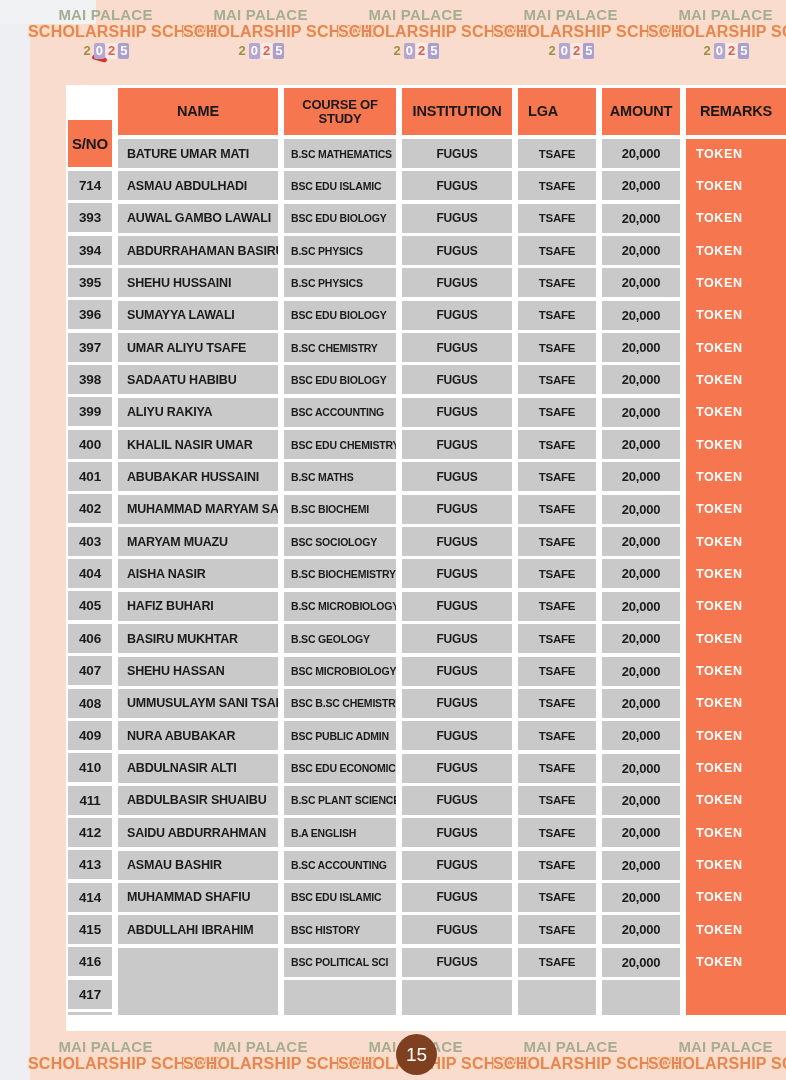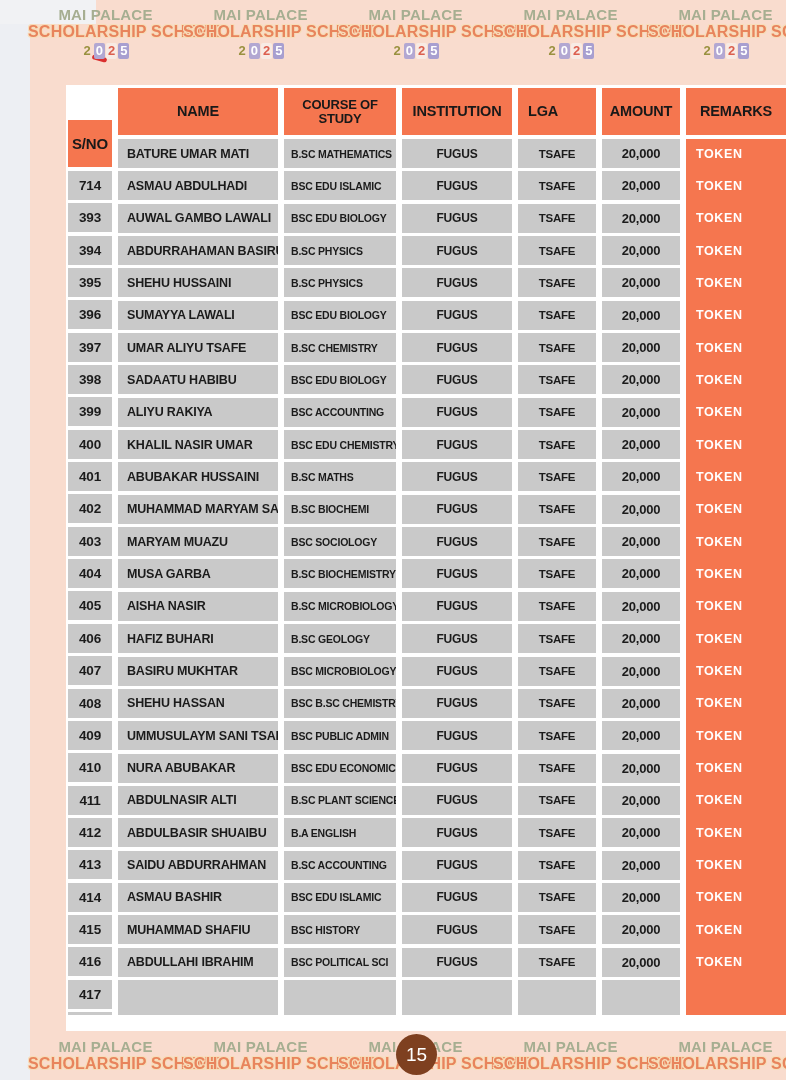--- a/index.html
+++ b/index.html
@@ -135,21 +135,20 @@
             <div class="cell">ABDURRAHAMAN BASIRU</div>
             <div class="cell">SHEHU HUSSAINI</div>
             <div class="cell">SUMAYYA LAWALI</div>
             <div class="cell">UMAR ALIYU TSAFE</div>
             <div class="cell">SADAATU HABIBU</div>
             <div class="cell">ALIYU RAKIYA</div>
             <div class="cell">KHALIL NASIR UMAR</div>
             <div class="cell">ABUBAKAR HUSSAINI</div>
             <div class="cell">MUHAMMAD MARYAM SADI</div>
             <div class="cell">MARYAM MUAZU</div>
-            <div class="cell">MUSA GARBA</div>
             <div class="cell">AISHA NASIR</div>
             <div class="cell">HAFIZ BUHARI</div>
             <div class="cell">BASIRU MUKHTAR</div>
             <div class="cell">SHEHU HASSAN</div>
             <div class="cell">UMMUSULAYM SANI TSAFE</div>
             <div class="cell">NURA ABUBAKAR</div>
             <div class="cell">ABDULNASIR ALTI</div>
             <div class="cell">ABDULBASIR SHUAIBU</div>
             <div class="cell">SAIDU ABDURRAHMAN</div>
             <div class="cell">ASMAU BASHIR</div>

